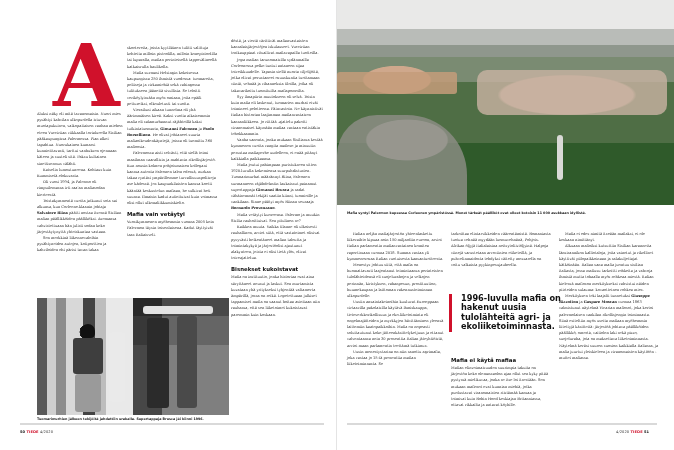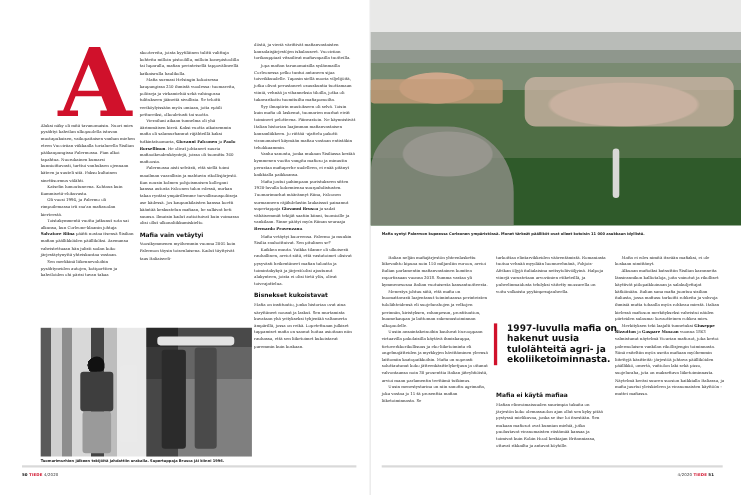--- a/index.html
+++ b/index.html
@@ -107,21 +107,21 @@
 
 <div class="col" id="c4" style="left:347px; top:231px; width:97px;">
     <p>Italian neljän mafiajärjestön yhteenlaskettu liikevaihto kipuaa noin 150 miljardiin euroon, arvioi Italian parlamentin mafianvastainen komitea raportissaan vuonna 2018. Summa vastaa yli kymmenesosaa Italian vuotuisesta kansantuotteesta.</p>
     <p>Menestys johtuu siitä, että mafia on huomattavasti laajentanut toimintaansa perinteisten tulolähteidensä eli suojelurahojen ja velkojen perinnän, kiristyksen, rahanpesun, prostituution, huumekaupan ja laittoman rakennustoiminnan ulkopuolelle.</p>
     <p>Uusiin ansaintakeinoihin kuuluvat Eurooppaan virtaavilla pakolaisilla käytävä ihmiskauppa, tietoverkkorikollisuus ja eko-liiketoiminta eli ongelmajätteiden ja myrkkyjen hävittäminen yleensä laittomiin kaatopaikkoihin. Mafia on nopeasti soluttautunut koko jätteenkäsittelyketjuun ja ottanut valvontaansa noin 30 prosenttia Italian jäteyhtiöistä, arvioi maan parlamentin teettämä tutkimus.</p>
     <p>Uusin menestystarina on niin sanottu agrimafia, joka vastaa jo 15:tä prosenttia mafian liiketoiminnasta. Se</p>
   </div>
 <div class="col" id="c5" style="left:451px; top:231px; width:100px;">
     <p class="noindent">tarkoittaa elintarvikkeiden väärentämistä. Romaniasta tuotua vehnää myydään luomuvehnänä, Pohjois-Afrikan öljyjä italialaisina neitsytoliiviöljyinä. Halpoja viinejä varustetaan arvoviinien etiketeillä, ja puhvelinmaidosta tehdyksi väitetty mozzarella on voitu valkaista pyykinpesujauheella.</p>
   </div>
-<div class="pullquote">1997-luvulla mafia on hakenut uusia tulolähteitä agri- ja ekoliiketoiminnasta.</div>
+<div class="pullquote">1996-luvulla mafia on hakenut uusia tulolähteitä agri- ja ekoliiketoiminnasta.</div>
 <div class="col" id="c5b" style="left:451px; top:352px; width:100px;">
     <h3>Mafia ei käytä mafiaa</h3>
     <p class="noindent">Mafian elinvoimaisuuden suurimpia takuita on järjestön koko olemassaolon ajan ollut sen kyky pitää pystyssä mielikuvaa, jonka se itse loi itsestään. Sen mukaan mafiosot ovat kunnian miehiä, jotka puolustavat viranomaisten riistämää kansaa ja toimivat kuin Robin Hood keskiajan Britanniassa, ottavat rikkailta ja antavat köyhille.</p>
   </div>
 <div class="col" id="c6" style="left:559px; top:231px; width:100px;">
     <p>Mafia ei edes nimitä itseään mafiaksi, ei ole koskaan nimittänyt.</p>
     <p>Alkuaan mafioiksi kutsuttiin Sisilian karanneita länsirannikon kalliotaloja, joita vainotut ja rikolliset käyttivät piilopaikkoinaan ja salakuljettajat kätköinään. Italian sana mafia juontuu sisilian italiasta, jossa mafiusu tarkoitti rohkeita ja vahvoja ihmisiä mutta tohaalla myös rohkeaa miestä. Italian kielessä mafioson merkitykseksi vahvistui näiden piirteiden sulauma: kovaotteinen rohkea mies.</p>
     <p>Merkityksen teki laajalti tunnetuksi <b>Giuseppe Rizzotton</b> ja <b>Gaspare Moscan</b> vuonna 1863 valmistunut näytelmä Vicarian mafiosot, joka kertoi palermolaisen vankilan rikollisjengin toiminnasta. Siinä esiteltiin myös useita mafiaan myöhemmin liitettyjä käsitteitä: järjestöä johtava päälliköiden päällikkö, omertà, vaitiolon laki sekä pizzo, suojeluraha, jota on maksettava liiketoiminnasta. Näytelmä keräsi suuren suosion kaikkialla Italiassa, ja mafia juurtui yleiskieleen ja viranomaisten käyttöön – muttei mafiassa.</p>
   </div>
 

